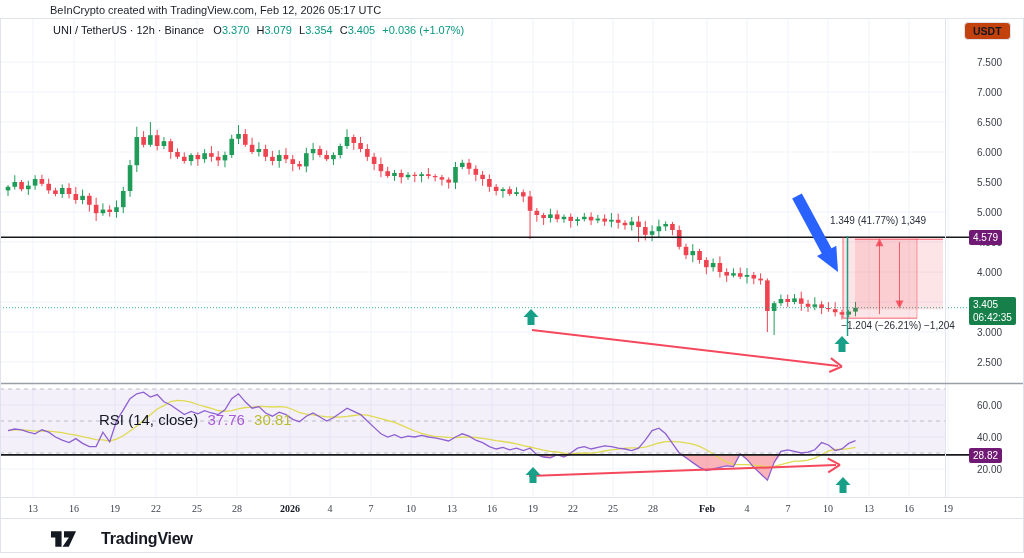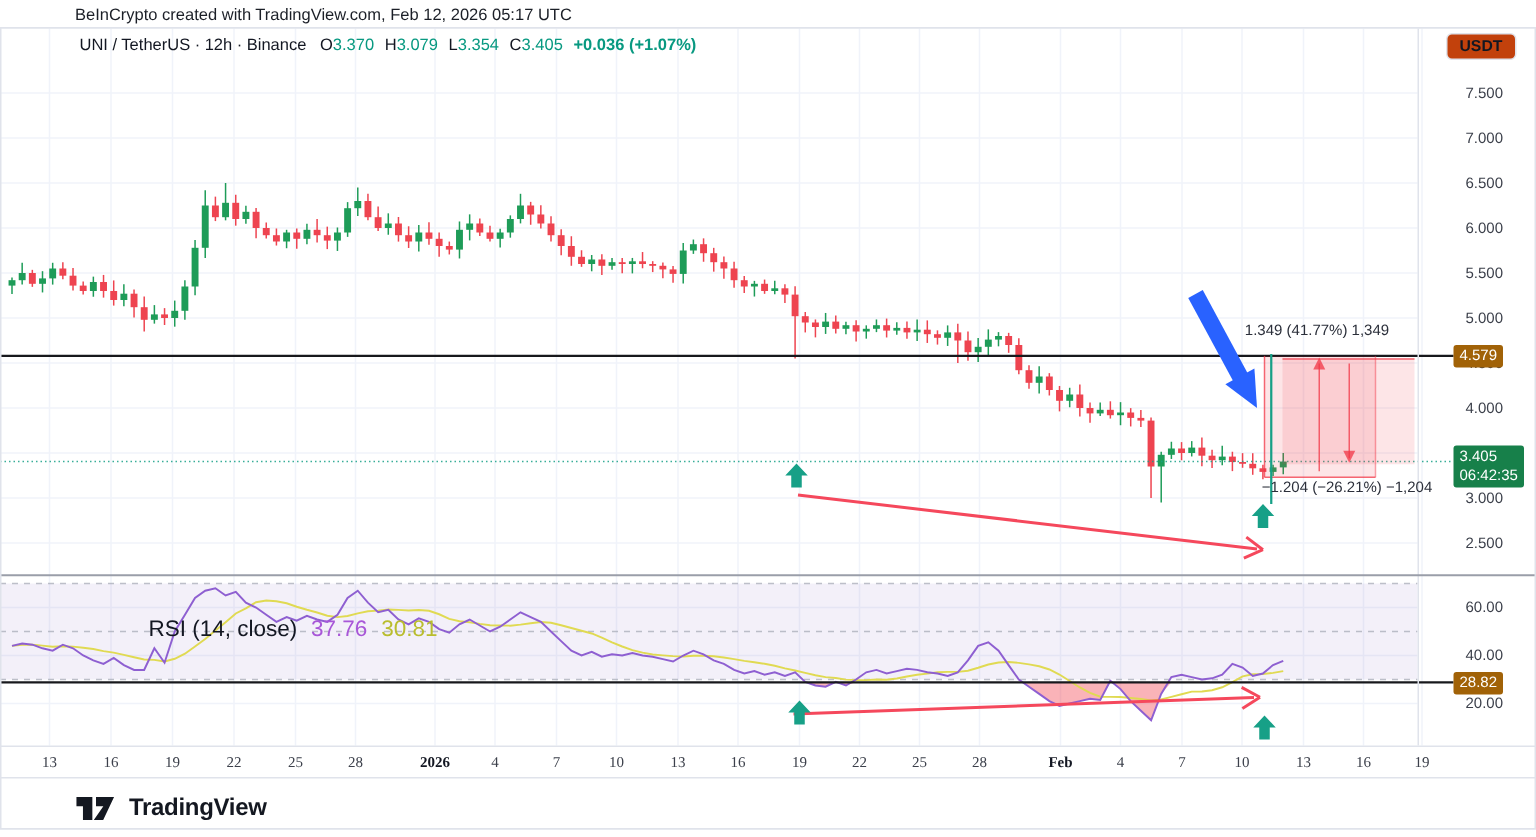--- a/index.html
+++ b/index.html
@@ -3,36 +3,36 @@
 <meta charset="utf-8">
 <style>
   html,body{margin:0;padding:0;background:#ffffff;width:1024px;height:558px;overflow:hidden;
     font-family:"Liberation Sans",sans-serif;-webkit-font-smoothing:antialiased;}
   #stage{position:relative;width:1024px;height:558px;background:#fff;}
   #chart{position:absolute;left:0;top:0;}
   .abs{position:absolute;padding-left:40px;}
   .attribution{left:10px;top:4px;font-size:11px;color:#1b1f27;}
   .legend{left:13px;top:24px;font-size:11px;color:#131722;white-space:nowrap;}
   .legend .val{color:#089981;}
-  .legend .chg{color:#089981;margin-left:4px;font-weight:bold;}
+  .legend .chg{color:#089981;margin-left:4px;}
   .legend .sp{margin:0 3px;color:#131722;}
   .usdt-btn{left:964px;top:22px;border:1px solid #e0e3eb;border-radius:4px;padding:2px 8px;
     font-size:10.5px;font-weight:bold;color:#131722;background:#c2410c;cursor:pointer;}
   .tick{position:absolute;font-size:10px;color:#3c404b;}
   .ttick{position:absolute;top:503px;font-size:10px;color:#3c404b;transform:translateX(-50%);font-family:Liberation Serif, serif;}
   .ttick.bold{font-weight:bold;color:#131722;}
   .axis-label{position:absolute;left:969px;color:#fff;font-size:10px;line-height:13px;
     padding:1px 4px;border-radius:2px;white-space:nowrap;}
-  .lbl-black{background:#a16207;}
+  .lbl-black{background:#701a75;}
   .lbl-green{background:#17804a;}
   .ann{position:absolute;transform:translateX(-50%);white-space:nowrap;font-size:10px;color:#2b2f3a;}
   .rsi-legend{left:13px;top:411px;font-size:15px;color:#131722;white-space:nowrap;margin-left:46px;}
   .rsi-legend .pv{color:#a857d8;margin-left:5px;}
   .rsi-legend .yv{color:#b9bd2e;margin-left:5px;}
-  .logo{left:10px;top:527px;display:flex;align-items:center;gap:9px;cursor:pointer;}
+  .logo{left:10px;top:527px;display:flex;align-items:center;gap:24px;cursor:pointer;}
   .logo-text{font-size:16px;font-weight:bold;color:#141821;letter-spacing:-0.2px;}
 </style>
 </head>
 <body>
 
 <div id="stage">
   <svg id="chart" width="1024" height="558">
       <line x1="33" y1="19" x2="33" y2="497" stroke="#f0f3fa"></line>
       <line x1="74" y1="19" x2="74" y2="497" stroke="#f0f3fa"></line>
       <line x1="115" y1="19" x2="115" y2="497" stroke="#f0f3fa"></line>

